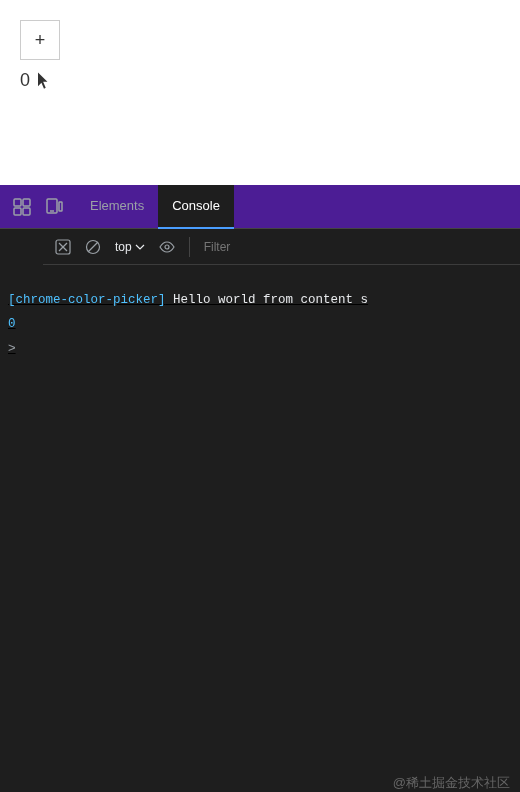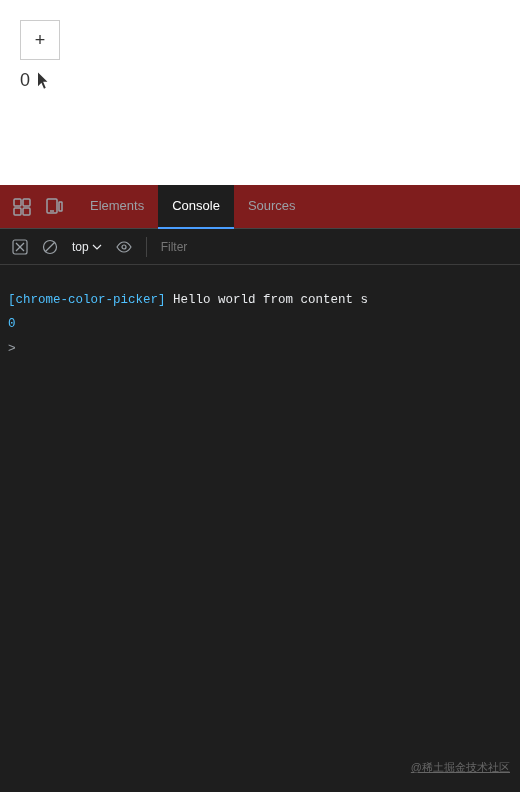--- a/index.html
+++ b/index.html
@@ -61,21 +61,21 @@
       bottom: 0;
       left: 0;
       display: flex;
       flex-direction: column;
     }
 
     
     .devtools-tabs {
       display: flex;
       align-items: center;
-      background: #7f1d1d;
+      background: #4c1d95;
       height: 44px;
       border-bottom: 1px solid #444;
       flex-shrink: 0;
     }
 
     .devtools-icons {
       display: flex;
       align-items: center;
       padding: 0 8px;
       gap: 4px;
@@ -113,20 +113,21 @@
     
     .devtools-toolbar {
       display: flex;
       align-items: center;
       background: #1e1e1e;
       height: 36px;
       border-bottom: 1px solid #3c3c3c;
       padding: 0 8px;
       gap: 6px;
       flex-shrink: 0;
+      margin-left: 43px;
     }
 
     .toolbar-icon-btn {
       width: 24px;
       height: 24px;
       display: flex;
       align-items: center;
       justify-content: center;
       color: #9aa0a6;
       font-size: 13px;
@@ -159,20 +160,21 @@
       color: #fdba74;
       font-size: 12px;
       padding: 2px 4px;
     }
 
     
     .console-output {
       flex: 1;
       overflow-y: auto;
       padding: 4px 0;
+      text-decoration: underline;
     }
 
     .console-line {
       display: flex;
       align-items: flex-start;
       padding: 3px 8px;
       font-family: 'Courier New', Courier, monospace;
       font-size: 12.5px;
       line-height: 1.5;
       border-bottom: 1px solid transparent;
@@ -190,25 +192,24 @@
       align-items: center;
       padding: 6px 8px;
       color: #9aa0a6;
       font-size: 13px;
       cursor: pointer;
     }
 
     
     .watermark {
       position: absolute;
-      bottom: 17px;
+      bottom: 0;
       right: 10px;
       color: #666;
-      font-size: 11px;
-      text-decoration: underline;
+      font-size: 13px;
     }
   </style>
 </head>
 <body>
 
 <div class="browser-content">
   <button class="plus-button">
     <span>+</span>
   </button>
   <div class="counter-display">
@@ -242,23 +243,20 @@
         </svg>
       </div>
     </div>
 
     <div class="devtools-tab">
       <span>Elements</span>
     </div>
     <div class="devtools-tab active">
       <span>Console</span>
     </div>
-    <div class="devtools-tab">
-      <span>Sources</span>
-    </div>
   </div>
 
   <div class="devtools-toolbar">
 
     <div class="toolbar-icon-btn">
       <svg width="16" height="16" viewBox="0 0 16 16">
         <rect x="1" y="1" width="14" height="14" rx="2" stroke="#9aa0a6" stroke-width="1.2" fill="none"></rect>
         <line x1="4" y1="4" x2="12" y2="12" stroke="#9aa0a6" stroke-width="1.2"></line>
         <line x1="12" y1="4" x2="4" y2="12" stroke="#9aa0a6" stroke-width="1.2"></line>
       </svg>

